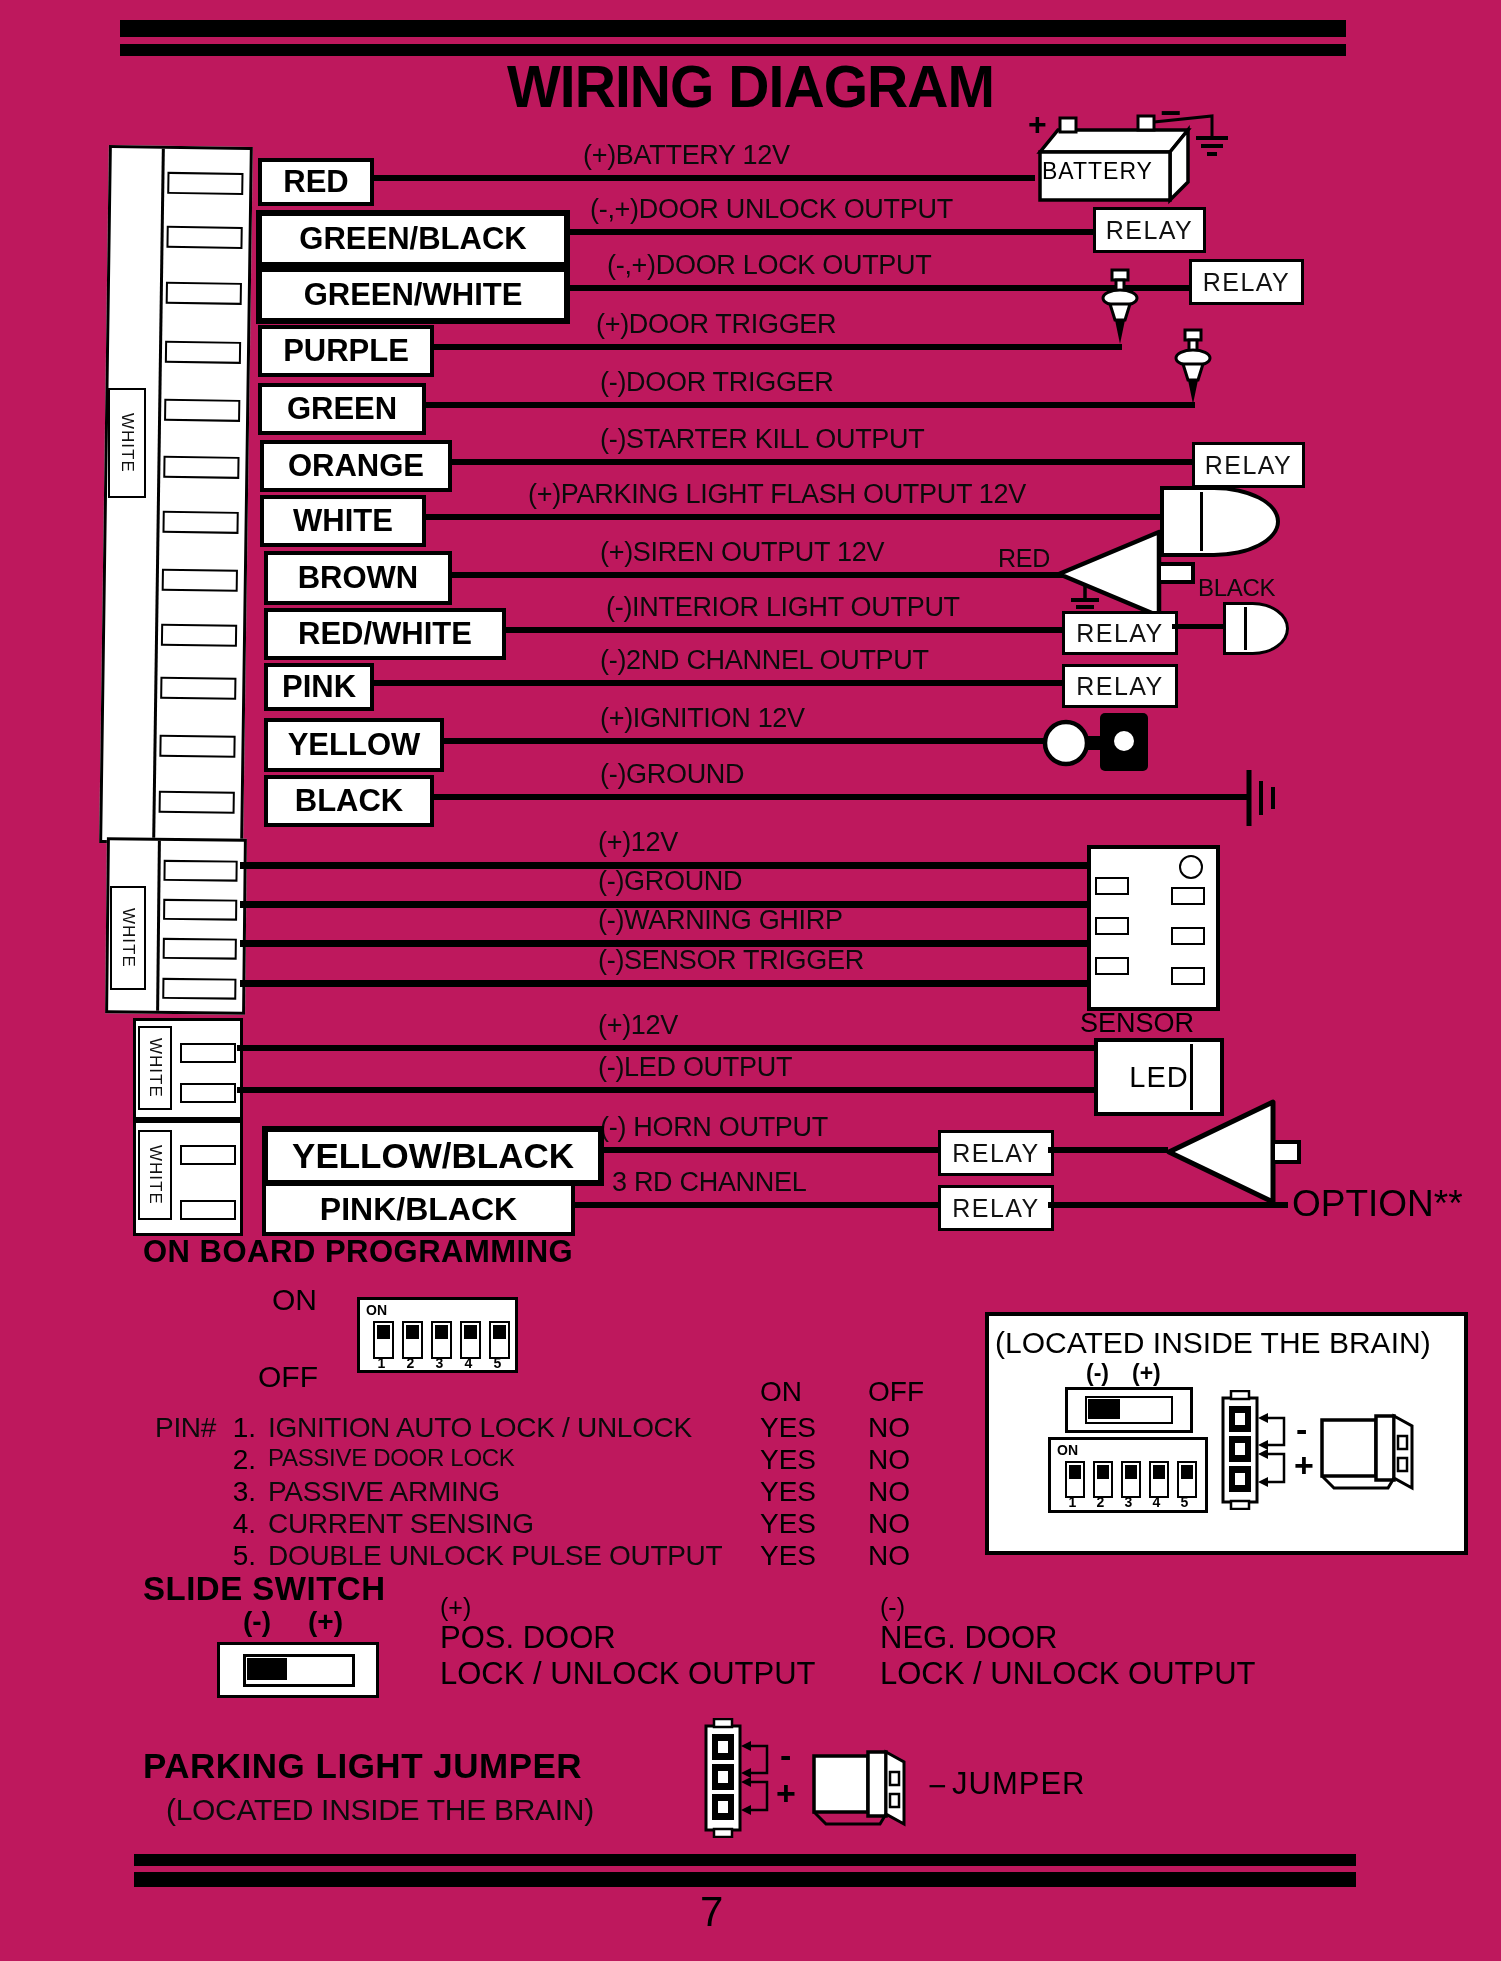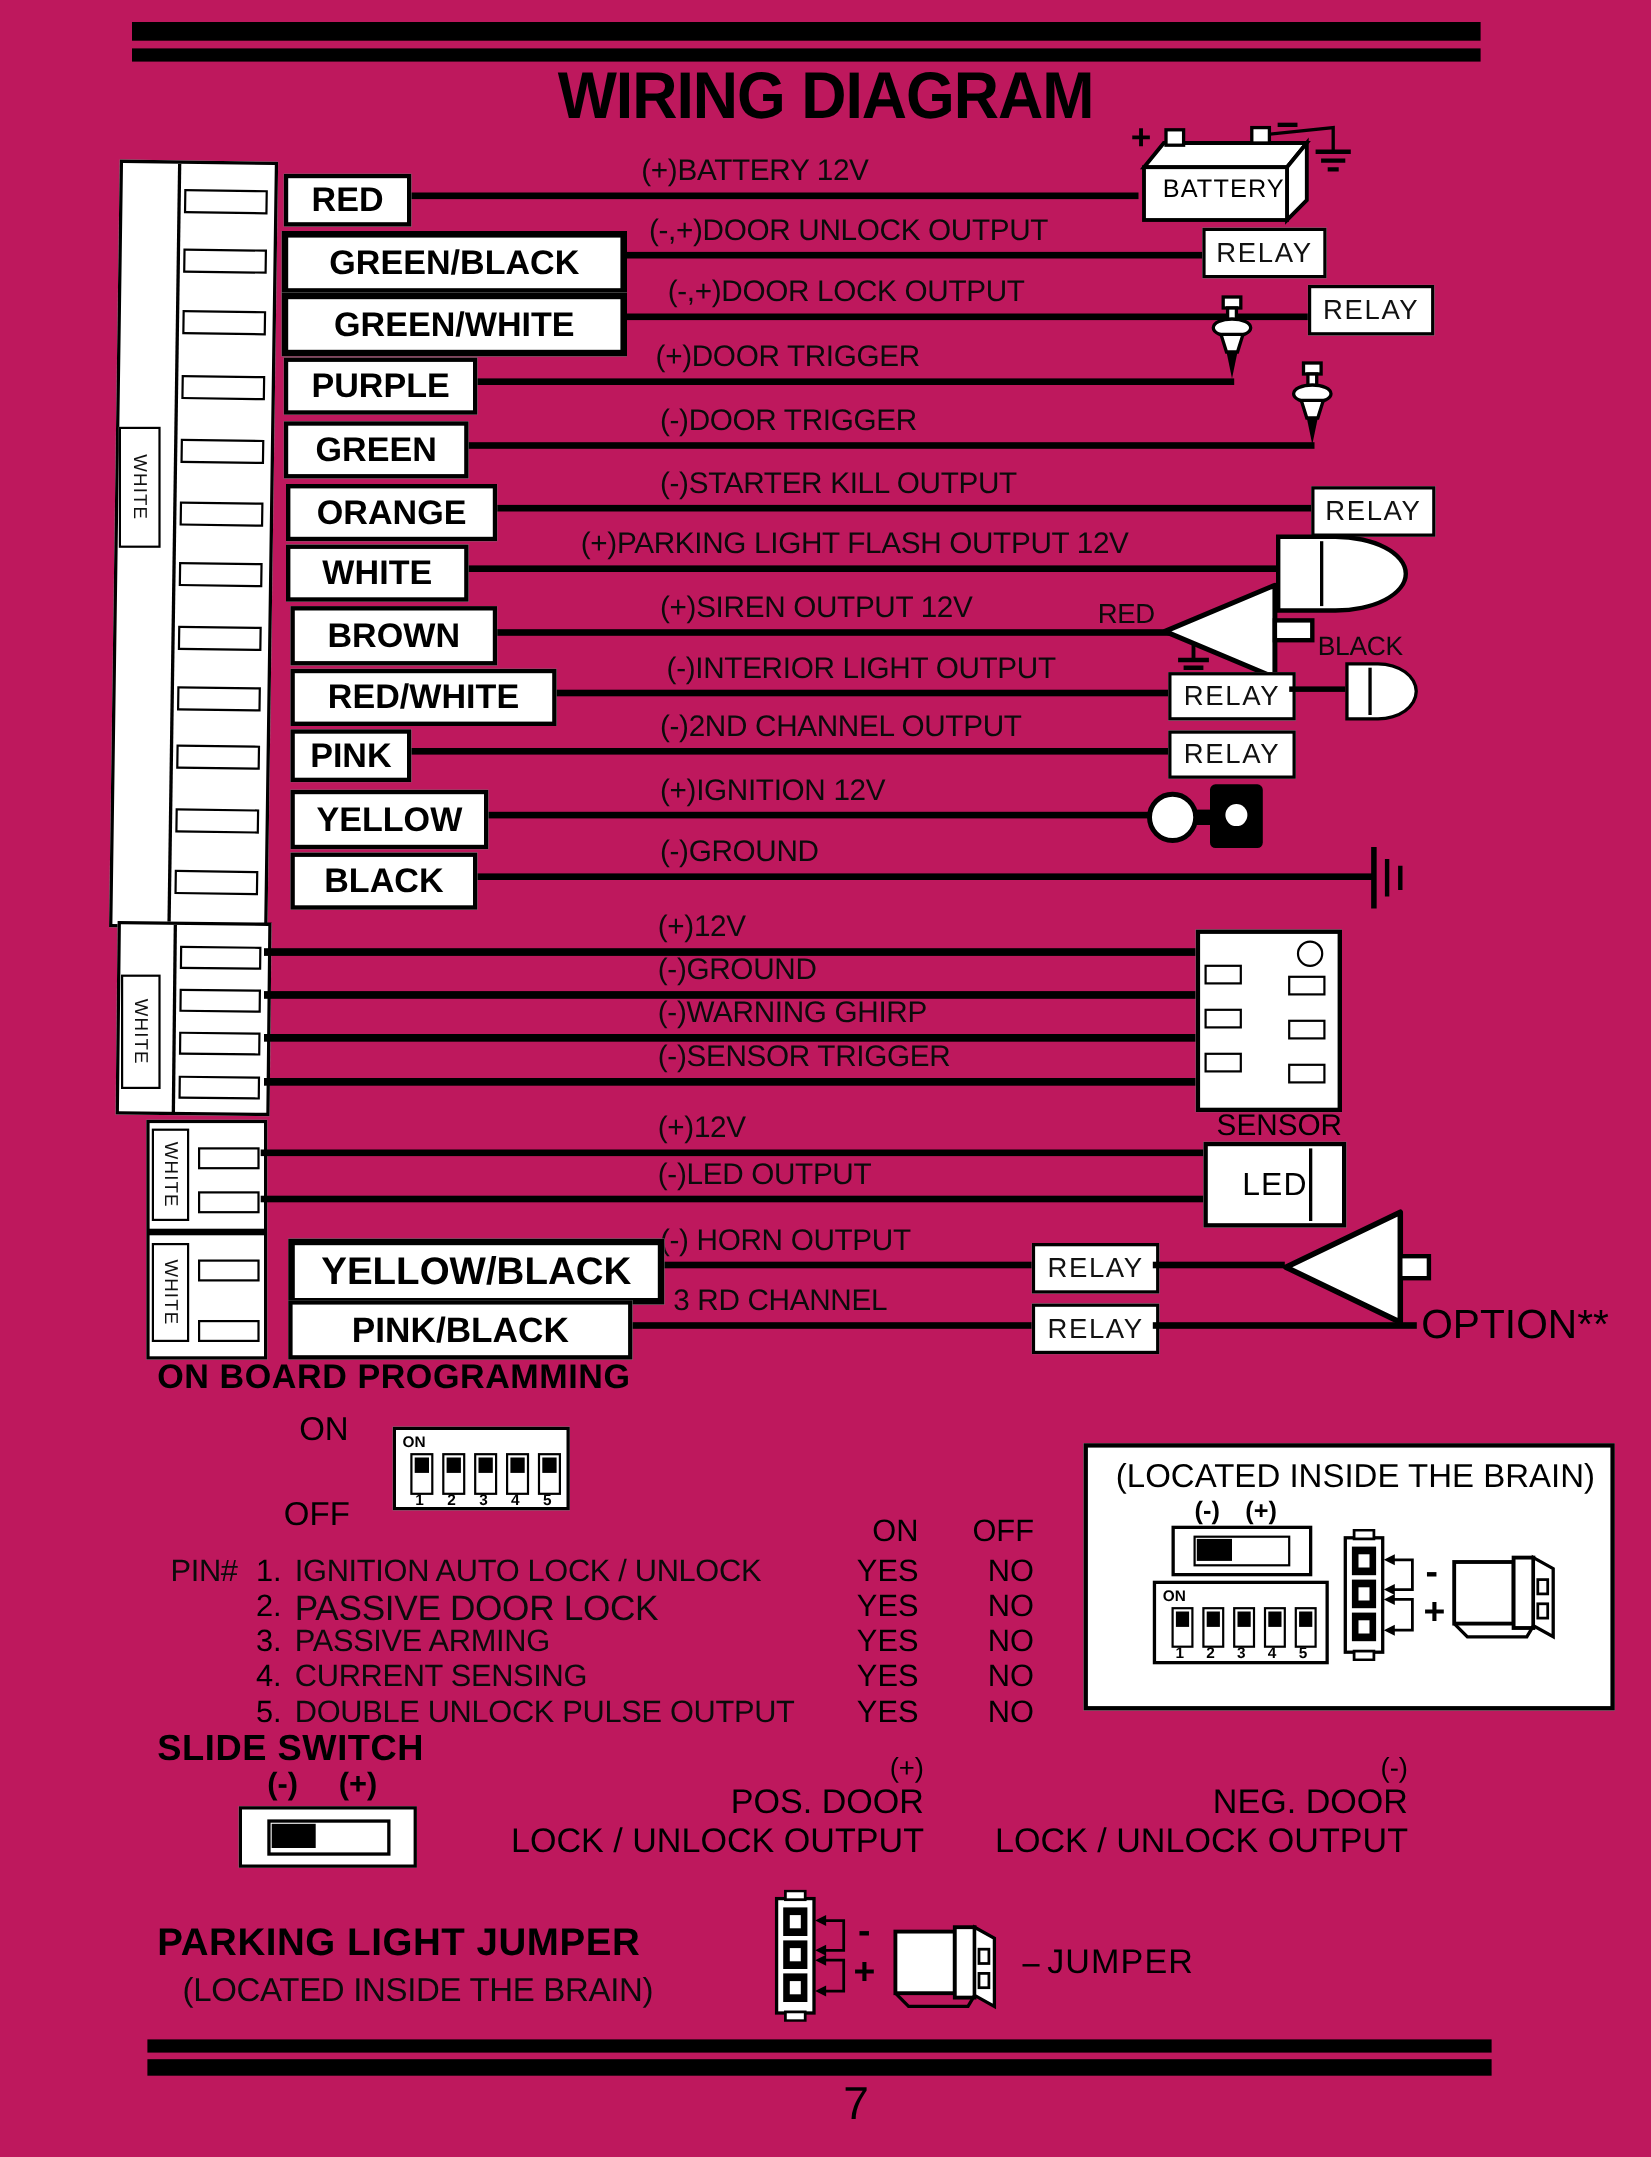--- a/index.html
+++ b/index.html
@@ -27,21 +27,21 @@
   .dip{position:absolute;border:3px solid #000;background:#fff;}
   .diplabel{position:absolute;left:6px;top:2px;font-size:14px;font-weight:bold;}
   .dipsw{position:absolute;border:2.5px solid #000;background:#fff;}
   .knob{position:absolute;left:2px;right:2px;top:2px;height:14px;background:#000;}
   .dipnum{position:absolute;font-size:14px;font-weight:bold;text-align:center;width:17px;}
   .bulb{position:absolute;border:4px solid #000;background:#fff;
     border-radius:0 55% 55% 0 / 0 50% 50% 0;}
   .bulbline{position:absolute;top:2px;bottom:2px;width:3px;background:#000;}
   .h1{position:absolute;font-weight:bold;white-space:nowrap;letter-spacing:0.5px;}
   .sign{position:absolute;font-weight:bold;white-space:nowrap;}
-  .ctext{position:absolute;text-align:right;white-space:nowrap;}
+  .ctext{position:absolute;text-align:left;white-space:nowrap;}
   .brainbox{position:absolute;border:4px solid #000;background:#fff;}
   .slideouter{position:absolute;border:3.5px solid #000;background:#fff;}
   .slideinner{position:absolute;border:2.5px solid #000;background:#fff;}
   .slideblack{position:absolute;background:#000;}
   .ledbox{position:absolute;border:4px solid #000;background:#fff;display:flex;
     align-items:center;justify-content:center;font-size:29px;letter-spacing:1px;}
 </style>
 </head>
 <body>
 
@@ -278,21 +278,21 @@
   <div class="ctext" style="left:760px;top:1376px;width:75px;font-size:28px;">ON</div>
   <div class="ctext" style="left:868px;top:1376px;width:72px;font-size:28px;">OFF</div>
 
   <div class="desc" style="left:155px;top:1412px;font-size:28px;">PIN#</div>
   <div class="ctext" style="left:212px;top:1412px;width:44px;font-size:28px;text-align:right;">1.</div>
   <div class="desc" style="left:268px;top:1412px;font-size:28px;">IGNITION AUTO LOCK / UNLOCK</div>
   <div class="ctext" style="left:760px;top:1412px;width:75px;font-size:28px;">YES</div>
   <div class="ctext" style="left:868px;top:1412px;width:72px;font-size:28px;">NO</div>
 
   <div class="ctext" style="left:212px;top:1444px;width:44px;font-size:28px;text-align:right;">2.</div>
-  <div class="desc" style="left:268px;top:1444px;font-size:32px;">PASSIVE DOOR LOCK</div>
+  <div class="desc" style="left:268px;top:1444px;font-size:24px;">PASSIVE DOOR LOCK</div>
   <div class="ctext" style="left:760px;top:1444px;width:75px;font-size:28px;">YES</div>
   <div class="ctext" style="left:868px;top:1444px;width:72px;font-size:28px;">NO</div>
 
   <div class="ctext" style="left:212px;top:1476px;width:44px;font-size:28px;text-align:right;">3.</div>
   <div class="desc" style="left:268px;top:1476px;font-size:28px;">PASSIVE ARMING</div>
   <div class="ctext" style="left:760px;top:1476px;width:75px;font-size:28px;">YES</div>
   <div class="ctext" style="left:868px;top:1476px;width:72px;font-size:28px;">NO</div>
 
   <div class="ctext" style="left:212px;top:1508px;width:44px;font-size:28px;text-align:right;">4.</div>
   <div class="desc" style="left:268px;top:1508px;font-size:28px;">CURRENT SENSING</div>

